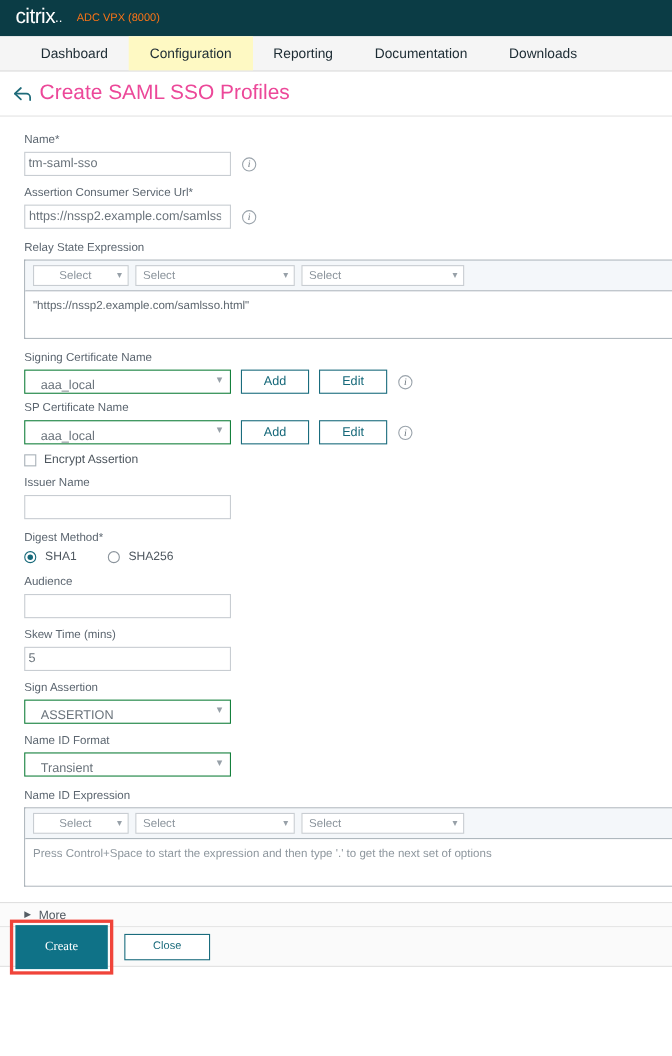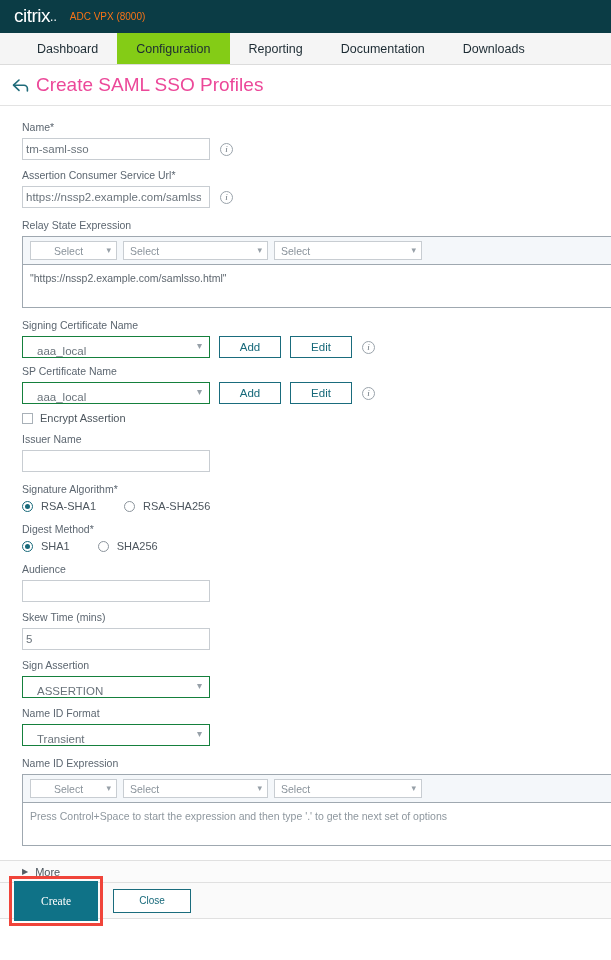--- a/index.html
+++ b/index.html
@@ -52,21 +52,21 @@
     display: flex;
     align-items: center;
     padding: 0 19px;
     font-size: 12.5px;
     color: #1c2b33;
     cursor: pointer;
     background: transparent;
     white-space: nowrap;
   }
   .tab.active {
-    background: #84cc16;
+    background: #fef9c3;
   }
 
   
   .pagehead {
     height: 41px;
     display: flex;
     align-items: center;
     padding-left: 9px;
     border-bottom: 1px solid #e3e3e3;
   }
@@ -408,33 +408,20 @@
     </div>
   </div>
 
   <div class="field mt8">
     <div class="label">Issuer Name</div>
     <div class="row">
       <input class="txt" type="text" value="" style="">
     </div>
   </div>
 
-  <div class="field mt10">
-    <div class="label">Signature Algorithm*</div>
-    <div class="radiorow">
-      <div class="radiogrp">
-        <span class="radio on"></span>
-        <span class="radiolabel">RSA-SHA1</span>
-      </div>
-      <div class="radiogrp">
-        <span class="radio"></span>
-        <span class="radiolabel">RSA-SHA256</span>
-      </div>
-    </div>
-  </div>
 
   <div class="field mt10">
     <div class="label">Digest Method*</div>
     <div class="radiorow">
       <div class="radiogrp">
         <span class="radio on"></span>
         <span class="radiolabel">SHA1</span>
       </div>
       <div class="radiogrp">
         <span class="radio"></span>

